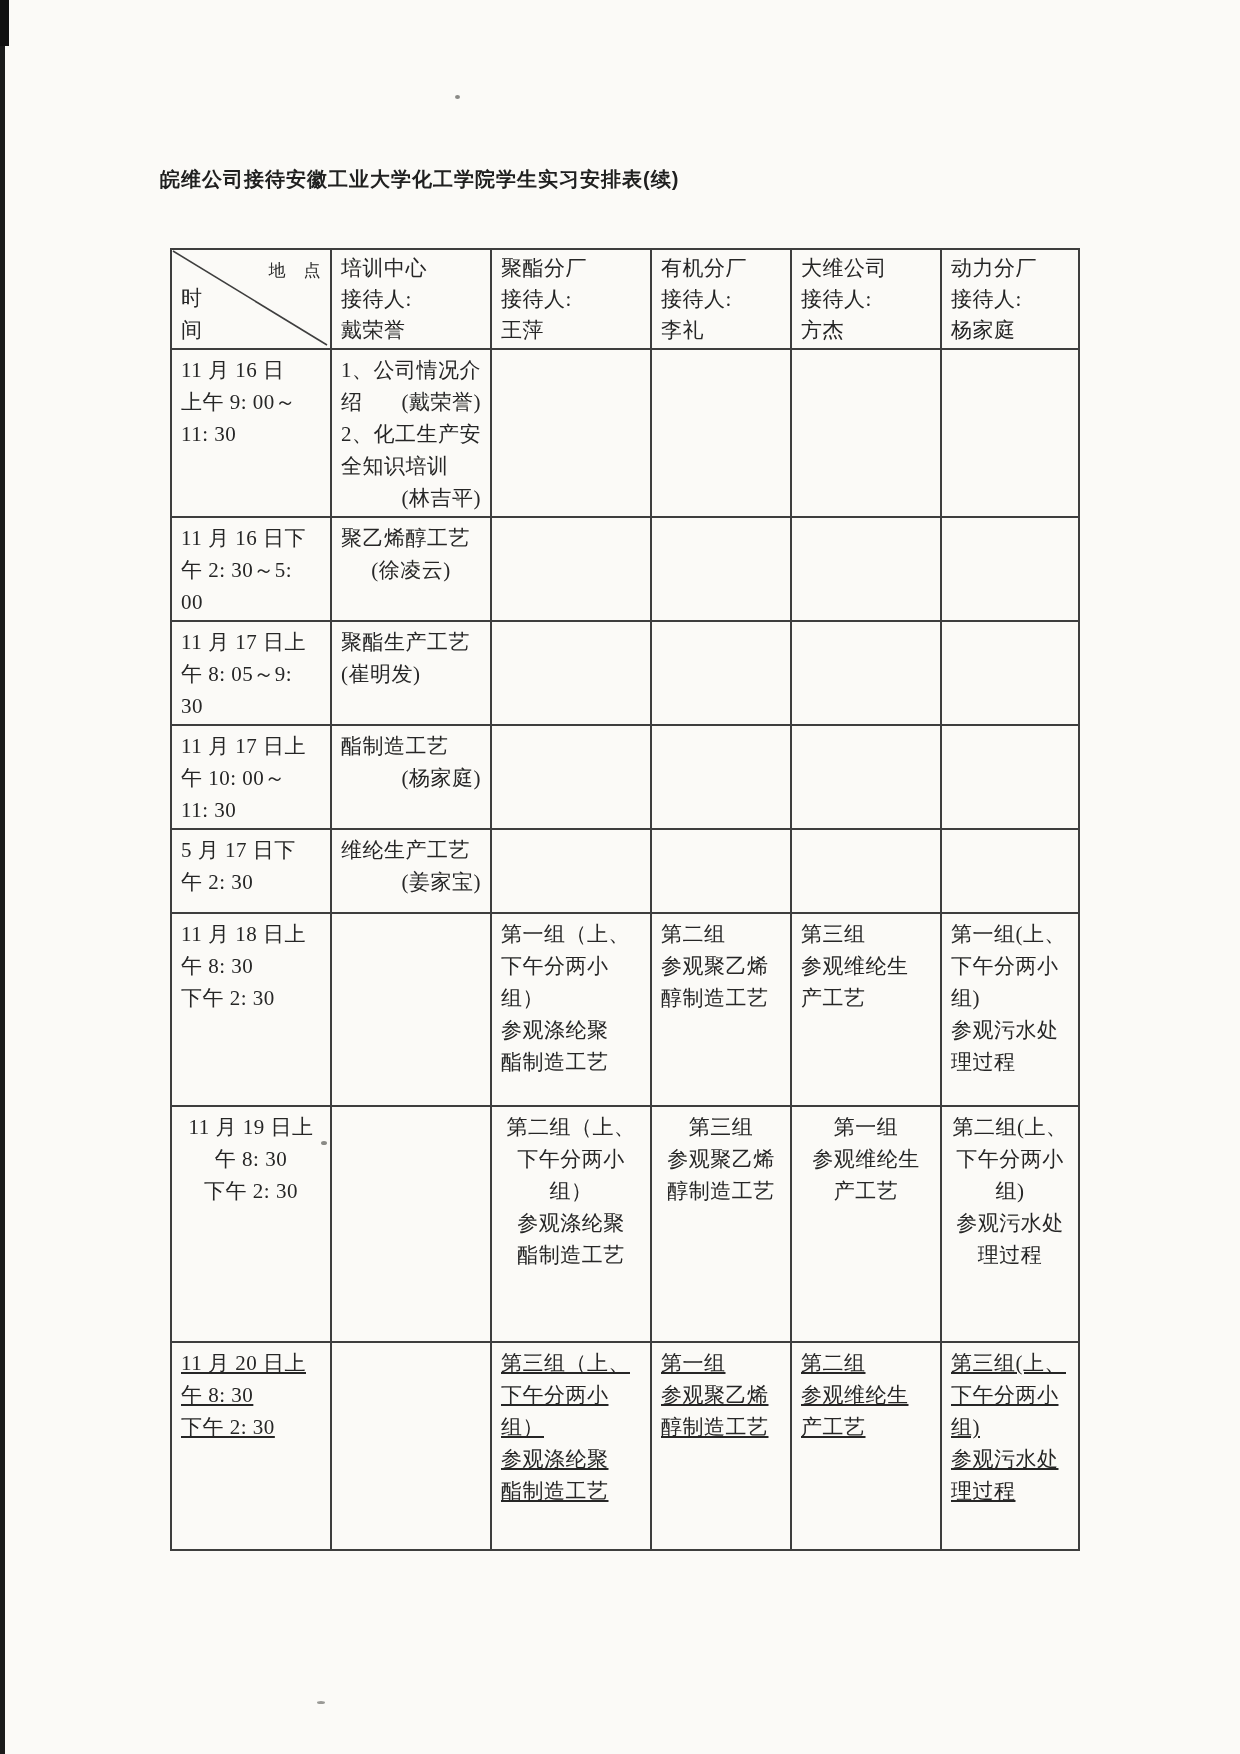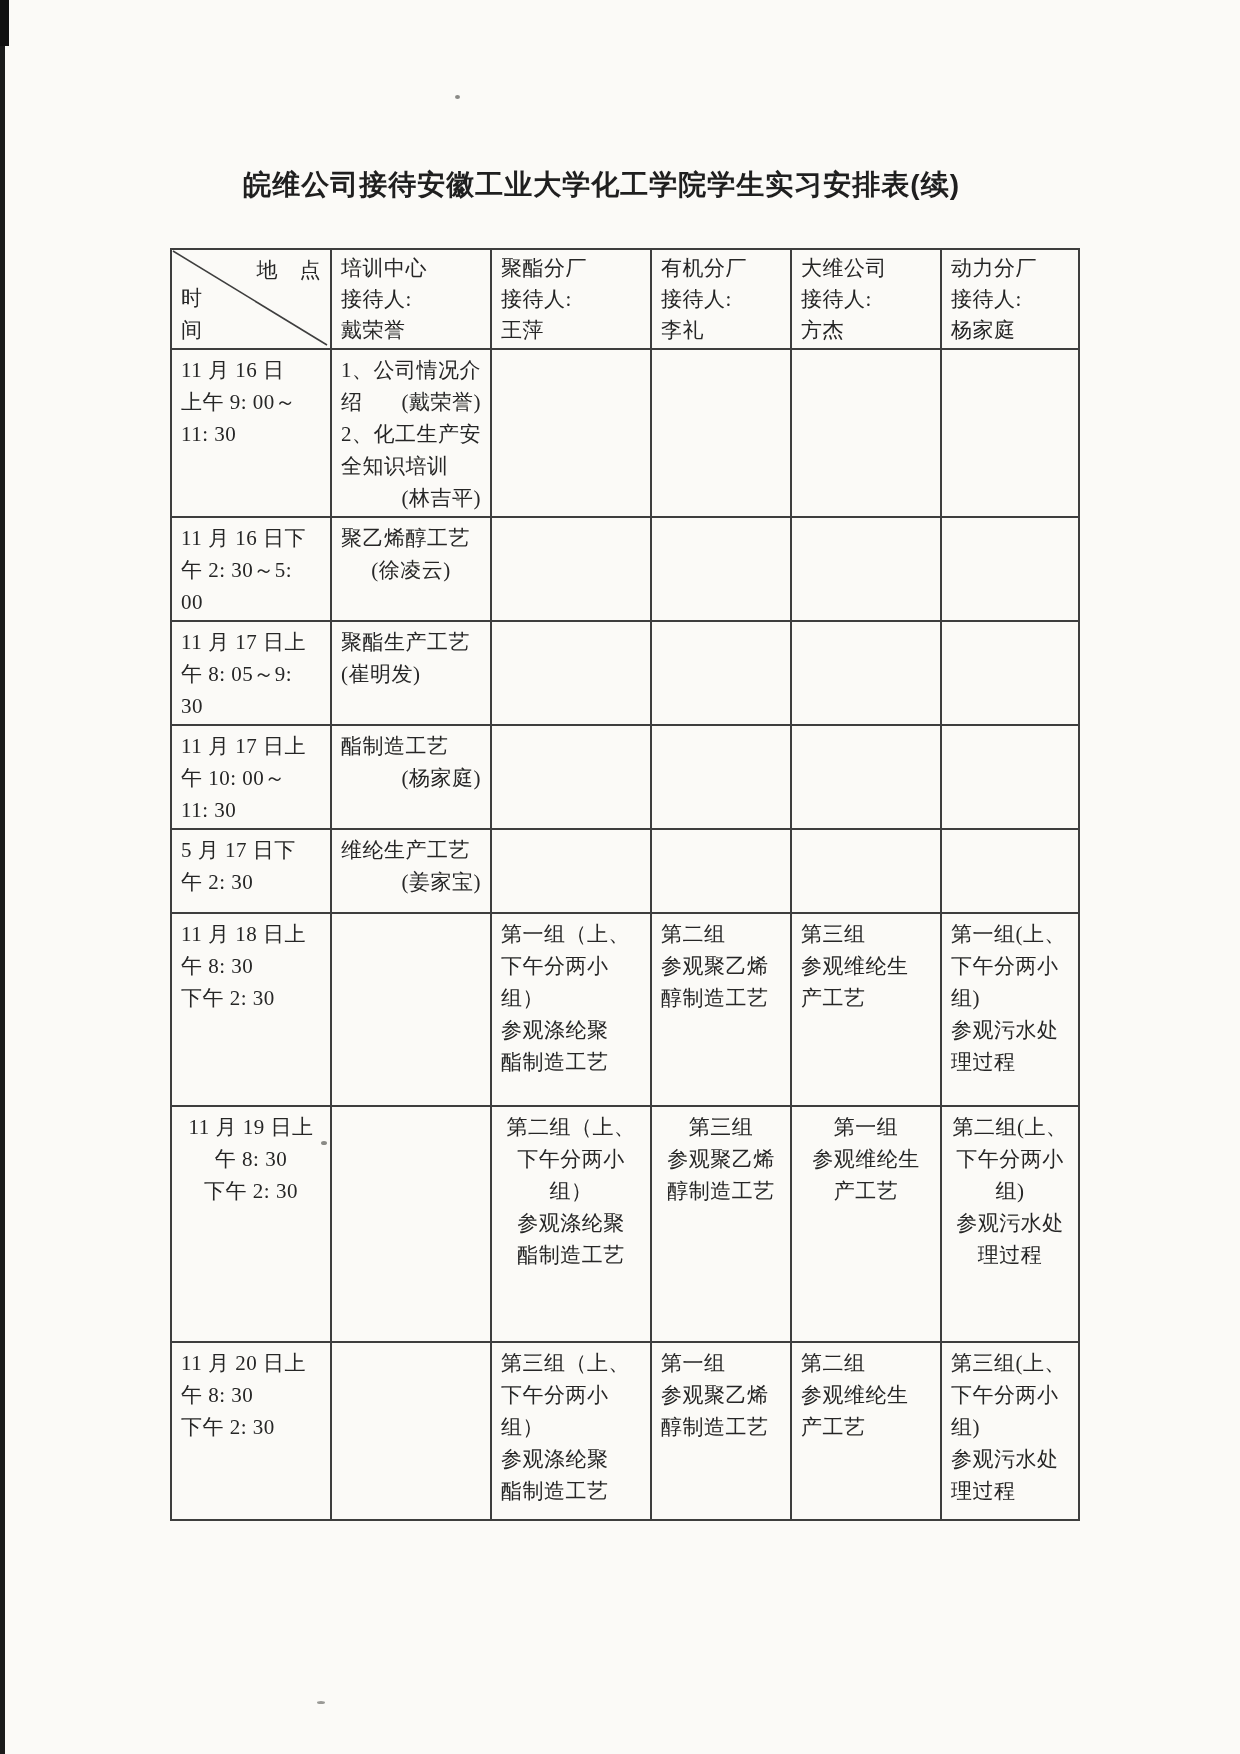--- a/index.html
+++ b/index.html
@@ -14,48 +14,48 @@
   .page{position:absolute;inset:0;}
   .edge-strip{
     position:absolute;left:0;top:0;width:5px;height:1754px;
     background:#1b1b1b;
   }
   .edge-blob{
     position:absolute;left:0;top:0;width:9px;height:46px;background:#111;
   }
   .title{
     position:absolute;left:160px;top:166px;width:800px;
-    margin:0;text-align:right;
+    margin:0;text-align:left;
     font-family:"Liberation Sans","DejaVu Sans",sans-serif;
-    font-weight:700;font-size:28px;letter-spacing:1px;color:#1f1f1f;
+    font-weight:700;font-size:20px;letter-spacing:1px;color:#1f1f1f;
   }
   table.schedule{
     position:absolute;left:170px;top:248px;
     width:908px;border-collapse:collapse;table-layout:fixed;
   }
   table.schedule td{
     border:2px solid #3e3e3e;
     vertical-align:top;
     padding:4px 9px 2px 9px;
     font-size:21px;line-height:32px;
     letter-spacing:0.5px;
   }
   tr.tr-h{height:100px;}
   tr.tr-0{height:167px;}
   tr.tr-1{height:100px;}
   tr.tr-2{height:100px;}
   tr.tr-3{height:103px;}
   tr.tr-4{height:84px;margin-left:40px;}
   tr.tr-5{height:193px;}
   tr.tr-6{height:236px;text-align:center;}
-  tr.tr-7{height:178px;}
+  tr.tr-7{height:208px;text-decoration:underline;}
   tr.tr-h td{line-height:31px;padding-top:3px;}
   td.corner{position:relative;padding:0;}
   td.corner svg{position:absolute;left:0;top:0;}
-  .c-place{position:absolute;top:5px;right:9px;font-size:21px;}
+  .c-place{position:absolute;top:5px;right:9px;font-size:17px;}
   .c-time1{position:absolute;left:9px;top:33px;font-size:21px;}
   .c-time2{position:absolute;left:9px;top:65px;font-size:21px;}
   .ln{white-space:nowrap;}
   .ln.split{display:flex;justify-content:space-between;white-space:normal;}
   .speck{position:absolute;background:#8a8a86;border-radius:50%;}
   .speck.s1{left:455px;top:95px;width:5px;height:4px;}
   .speck.s2{left:456px;top:498px;width:4px;height:3px;}
   .speck.s3{left:321px;top:1141px;width:6px;height:4px;}
   .speck.s4{left:317px;top:1701px;width:8px;height:3px;background:#9a9a96;}
 </style>

